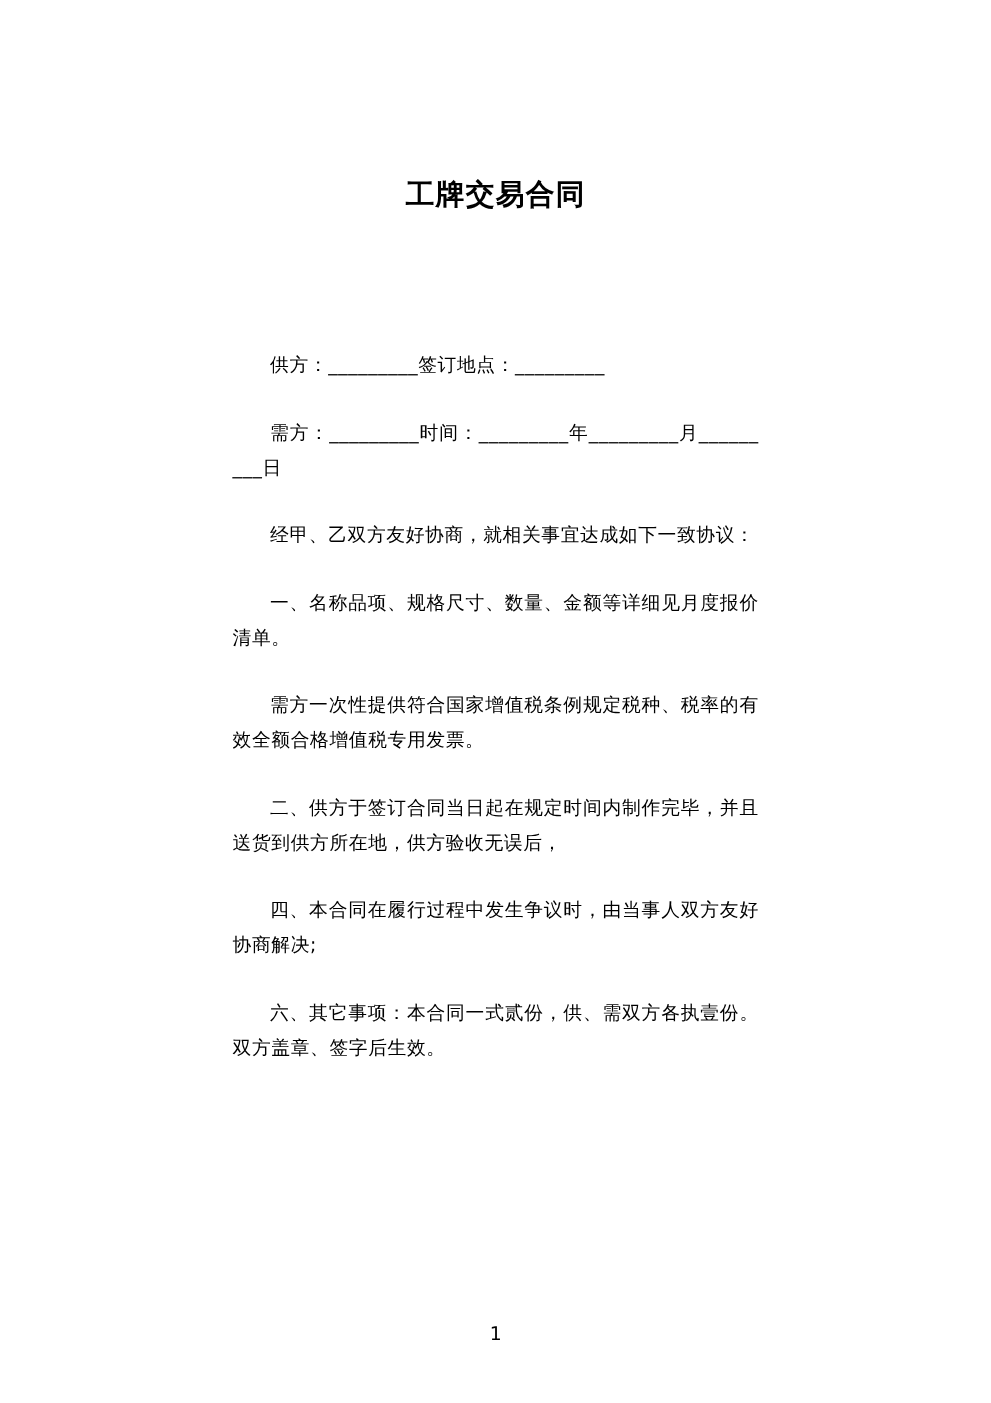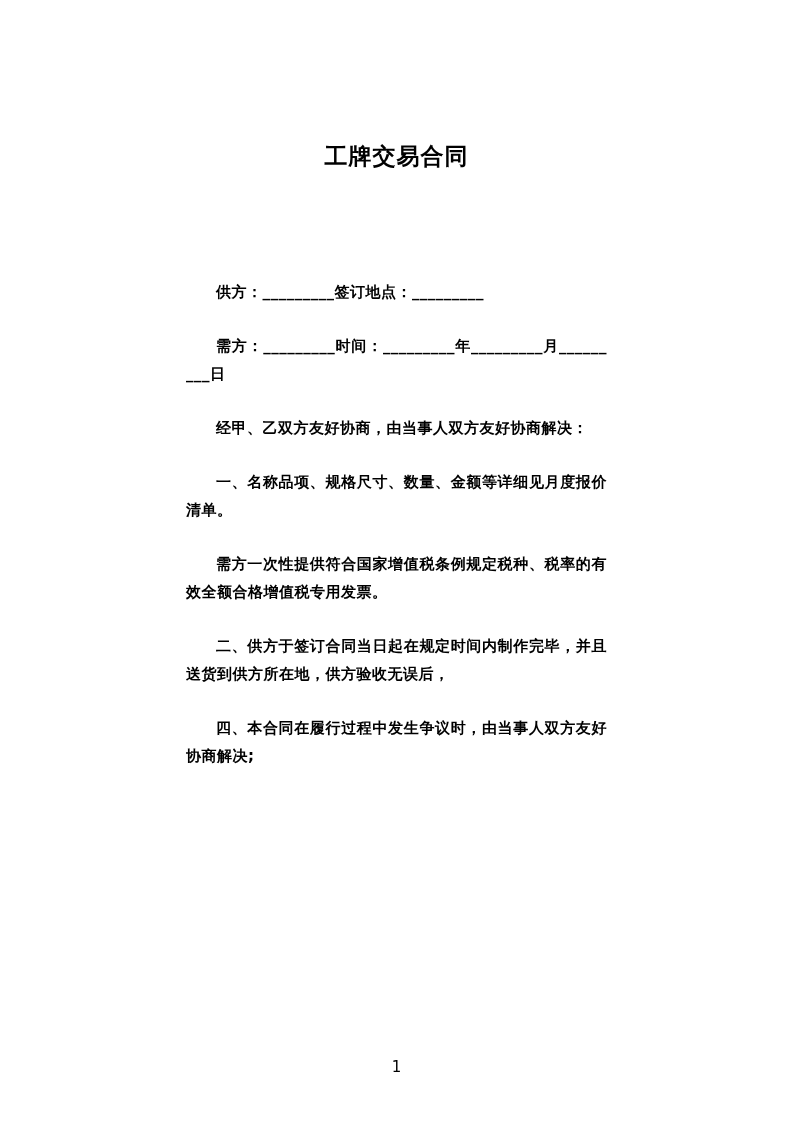--- a/index.html
+++ b/index.html
@@ -27,21 +27,21 @@
     text-align: center;
     font-size: 23px;
     line-height: 32px;
     font-weight: bold;
     letter-spacing: 1px;
   }
   .para {
     margin: 0 0 26px 0;
     font-size: 15px;
     line-height: 28px;
-    font-weight: bold;
+    font-weight: normal;
     text-align: justify;
     text-indent: 2em;
     letter-spacing: 0.5px;
     word-break: break-all;
   }
   .page-number {
     position: absolute;
     bottom: 46px;
     left: 0;
     width: 100%;
@@ -55,31 +55,32 @@
 
 <div class="page">
   <div class="content">
 
     <h1 class="doc-title">工牌交易合同</h1>
 
     <p class="para">供方：_________签订地点：_________</p>
 
     <p class="para">需方：_________时间：_________年_________月_________日</p>
 
-    <p class="para">经甲、乙双方友好协商，由当事人双方友好协商解决：</p>
+    <p class="para">经甲、乙双方友好协商，就相关事宜达成如下一致协议：</p>
 
     <p class="para">一、名称品项、规格尺寸、数量、金额等详细见月度报价清单。</p>
 
     <p class="para">需方一次性提供符合国家增值税条例规定税种、税率的有效全额合格增值税专用发票。</p>
 
     <p class="para">二、供方于签订合同当日起在规定时间内制作完毕，并且送货到供方所在地，供方验收无误后，</p>
 
 
     <p class="para">四、本合同在履行过程中发生争议时，由当事人双方友好协商解决;</p>
 
 
+    <p class="para">六、其它事项：本合同一式贰份，供、需双方各执壹份。双方盖章、签字后生效。</p>
 
 
 
   </div>
 
   <div class="page-number">1</div>
 </div>
 
 </body></html>

